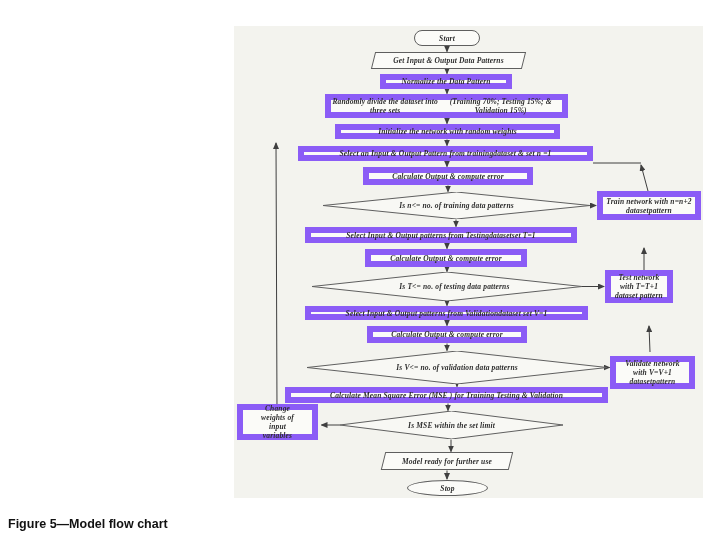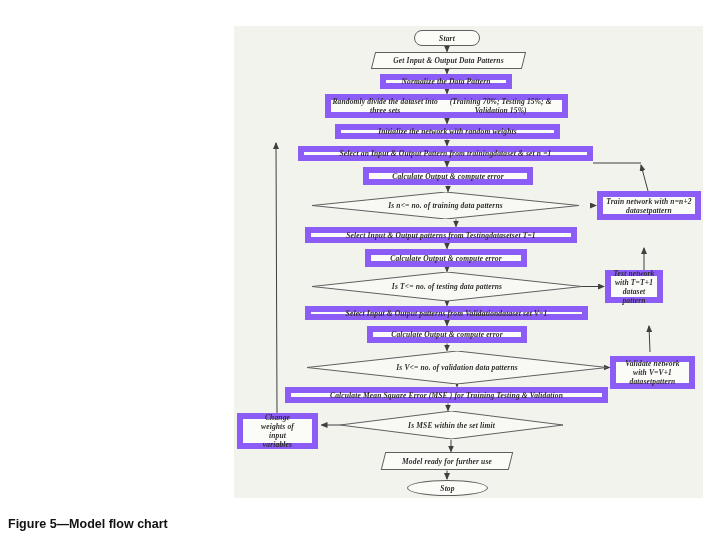--- a/index.html
+++ b/index.html
@@ -101,21 +101,21 @@
 </div>
 
 <div class="nd proc" style="left:298px;top:146px;width:295px;height:15px;">
   <span>Select an Input &amp; Output Pattern from trainingdataset &amp; set n =1</span>
 </div>
 
 <div class="nd proc" style="left:363px;top:167px;width:170px;height:18px;">
   <span>Calculate Output &amp; compute error</span>
 </div>
 
-<div class="nd dec" style="left:312px;top:192px;width:267px;height:27px;align-items:center;">
+<div class="nd dec" style="left:323px;top:192px;width:267px;height:27px;align-items:center;">
   <svg viewBox="0 0 267 27" preserveAspectRatio="none">
     <polygon class="outline" points="0,13.5 133.5,0 267,13.5 133.5,27" fill="#f8f8f4" stroke="#5f5f5f" stroke-width="1"></polygon>
   </svg>
   <span class="lbl" style="width:130px;">Is n&lt;= no. of training data patterns</span>
 </div>
 
 <div class="nd proc" style="left:597px;top:191px;width:104px;height:29px;padding:0 2px;">
   <span>Train network with n=n+2 datasetpattern</span>
 </div>
 
@@ -124,24 +124,24 @@
 </div>
 
 <div class="nd proc" style="left:365px;top:249px;width:162px;height:18px;">
   <span>Calculate Output &amp; compute error</span>
 </div>
 
 <div class="nd dec" style="left:312px;top:272px;width:270px;height:29px;">
   <svg viewBox="0 0 270 29" preserveAspectRatio="none">
     <polygon class="outline" points="0,14.5 135,0 270,14.5 135,29" fill="#f8f8f4" stroke="#5f5f5f" stroke-width="1"></polygon>
   </svg>
-  <span class="lbl" style="width:125px;">Is T&lt;= no. of testing data patterns</span>
+  <span class="lbl" style="width:125px;text-align:right;">Is T&lt;= no. of testing data patterns</span>
 </div>
 
-<div class="nd proc" style="left:605px;top:270px;width:58px;height:33px;padding:0 2px;">
+<div class="nd proc" style="left:605px;top:270px;width:68px;height:33px;padding:0 2px;">
   <span>Test network with T=T+1 dataset pattern</span>
 </div>
 
 <div class="nd proc" style="left:305px;top:306px;width:283px;height:14px;">
   <span>Select Input &amp;  Output patterns from Validationdataset set V=1</span>
 </div>
 
 <div class="nd proc" style="left:367px;top:326px;width:160px;height:17px;">
   <span>Calculate Output &amp; compute error</span>
 </div>
@@ -161,21 +161,21 @@
   <span>Calculate Mean Square Error (MSE ) for Training Testing &amp; Validation</span>
 </div>
 
 <div class="nd dec" style="left:340px;top:411px;width:223px;height:28px;">
   <svg viewBox="0 0 223 28" preserveAspectRatio="none">
     <polygon class="outline" points="0,14 111.5,0 223,14 111.5,28" fill="#f8f8f4" stroke="#5f5f5f" stroke-width="1"></polygon>
   </svg>
   <span class="lbl" style="width:180px;">Is MSE within the set limit</span>
 </div>
 
-<div class="nd proc" style="left:237px;top:413px;width:81px;height:36px;padding:0 12px;">
+<div class="nd proc" style="left:237px;top:404px;width:81px;height:36px;padding:0 12px;">
   <span>Change weights of input variables</span>
 </div>
 
 <div class="nd io" style="left:377px;top:452px;width:140px;height:18px;">
   <span class="shape"></span>
   <span class="lbl">Model ready for further use</span>
 </div>
 
 <div class="nd term" style="left:407px;top:480px;width:81px;height:16px;">
   <span class="lbl">Stop</span>

